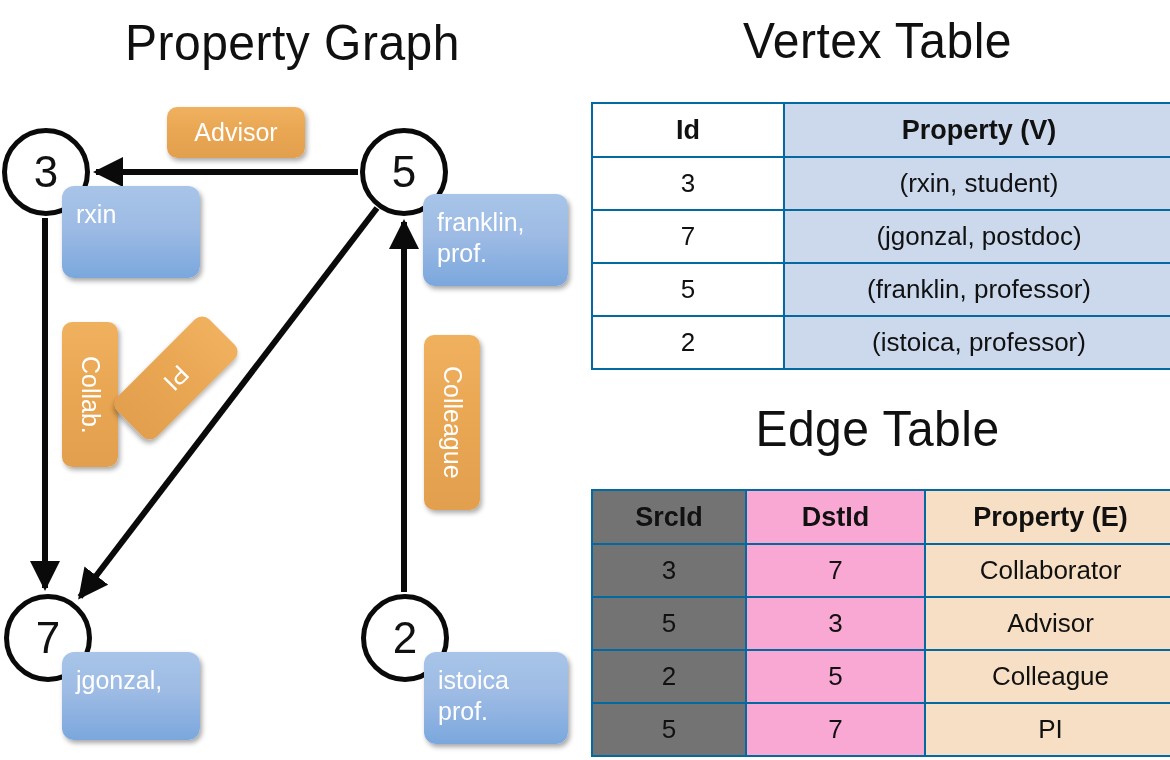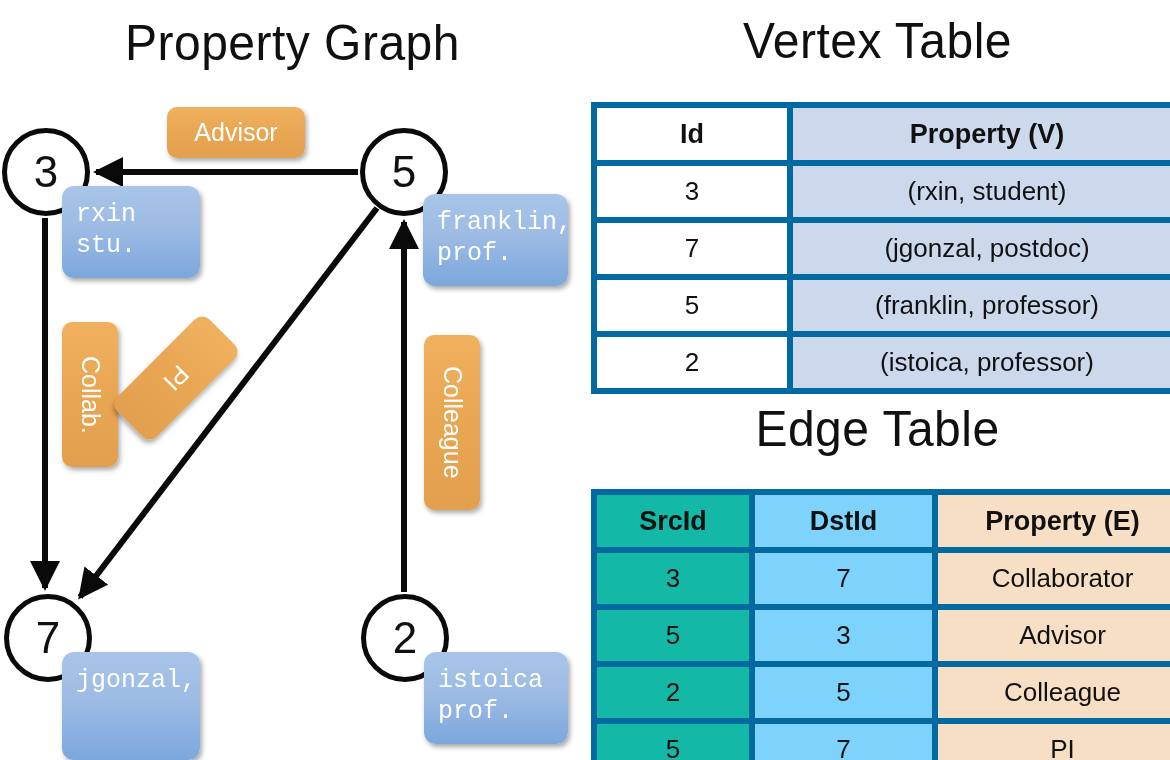--- a/index.html
+++ b/index.html
@@ -69,31 +69,31 @@
   #vertex-7 { left: 4px;   top: 594px; }
   #vertex-2 { left: 361px; top: 594px; }
 
   
   .prop-box {
     position: absolute;
     border-radius: 12px;
     background: linear-gradient(to bottom, #a8c4e8 0%, #9dbbe4 45%, #7ba7dd 100%);
     box-shadow: 2px 3px 5px rgba(0,0,0,0.35);
     color: #ffffff;
-    font-family: Liberation Mono, monospace;
+    font-family: Liberation Sans, sans-serif;
     font-weight: 300;
     font-size: 25px;
     line-height: 1.25;
     padding: 13px 0 0 14px;
     box-sizing: border-box;
     z-index: 6;
   }
   #prop-3 { left: 62px;  top: 186px; width: 138px; height: 92px; }
   #prop-5 { left: 423px; top: 186px; width: 145px; height: 92px; margin-top: 8px; }
-  #prop-7 { left: 62px;  top: 652px; width: 138px; height: 108px; }
+  #prop-7 { left: 62px;  top: 652px; width: 138px; height: 88px; }
   #prop-2 { left: 424px; top: 652px; width: 144px; height: 92px; }
 
   
   .edge-label {
     position: absolute;
     border-radius: 10px;
     background: linear-gradient(to bottom, #f0b15e 0%, #eaa855 40%, #e2a04e 100%);
     box-shadow: 2px 3px 5px rgba(0,0,0,0.33);
     color: #ffffff;
     font-family: "Liberation Sans", sans-serif;
@@ -131,41 +131,41 @@
   }
 
   
   .data-table {
     position: absolute;
     border-collapse: collapse;
     table-layout: fixed;
     font-family: "Liberation Sans", sans-serif;
   }
   .data-table td, .data-table th {
-    border: 6px solid #0369a1;
+    border: 2px solid #0369a1;
     font-weight: 300;
     font-size: 26px;
     text-align: center;
     height: 51px;
     padding: 0;
     color: #111;
   }
   .data-table th {
     font-weight: bold;
     font-size: 27px;
     height: 52px;
   }
 
   #vertex-table { left: 591px; top: 102px; width: 578px; }
   #vertex-table .col-id   { width: 190px; background: #ffffff; }
   #vertex-table .col-prop { width: 388px; background: #ccd9ed; }
 
   #edge-table { left: 591px; top: 489px; width: 578px; }
-  #edge-table .col-src { width: 152px; background: #14b8a6; margin-left: 8px; }
-  #edge-table .col-dst { width: 177px; background: #7dd3fc; }
+  #edge-table .col-src { width: 152px; background: #737373; margin-left: 8px; }
+  #edge-table .col-dst { width: 177px; background: #f9a8d4; }
   #edge-table .col-ep  { width: 249px; background: #f6dfc4; }
 </style>
 </head>
 <body>
 
 <div class="title" id="title-property-graph">Property Graph</div>
 <div class="title" id="title-vertex-table">Vertex Table</div>
 <div class="title" id="title-edge-table">Edge Table</div>
 
 <div id="graph-panel">
@@ -194,21 +194,20 @@
   </div>
   <div class="vertex" id="vertex-7">
     <span>7</span>
   </div>
   <div class="vertex" id="vertex-2">
     <span>2</span>
   </div>
 
   <div class="prop-box" id="prop-3">
     <div>rxin</div>
-    <div>stu.</div>
   </div>
   <div class="prop-box" id="prop-5">
     <div>franklin,</div>
     <div>prof.</div>
   </div>
   <div class="prop-box" id="prop-7">
     <div>jgonzal,</div>
   </div>
   <div class="prop-box" id="prop-2">
     <div>istoica</div>

